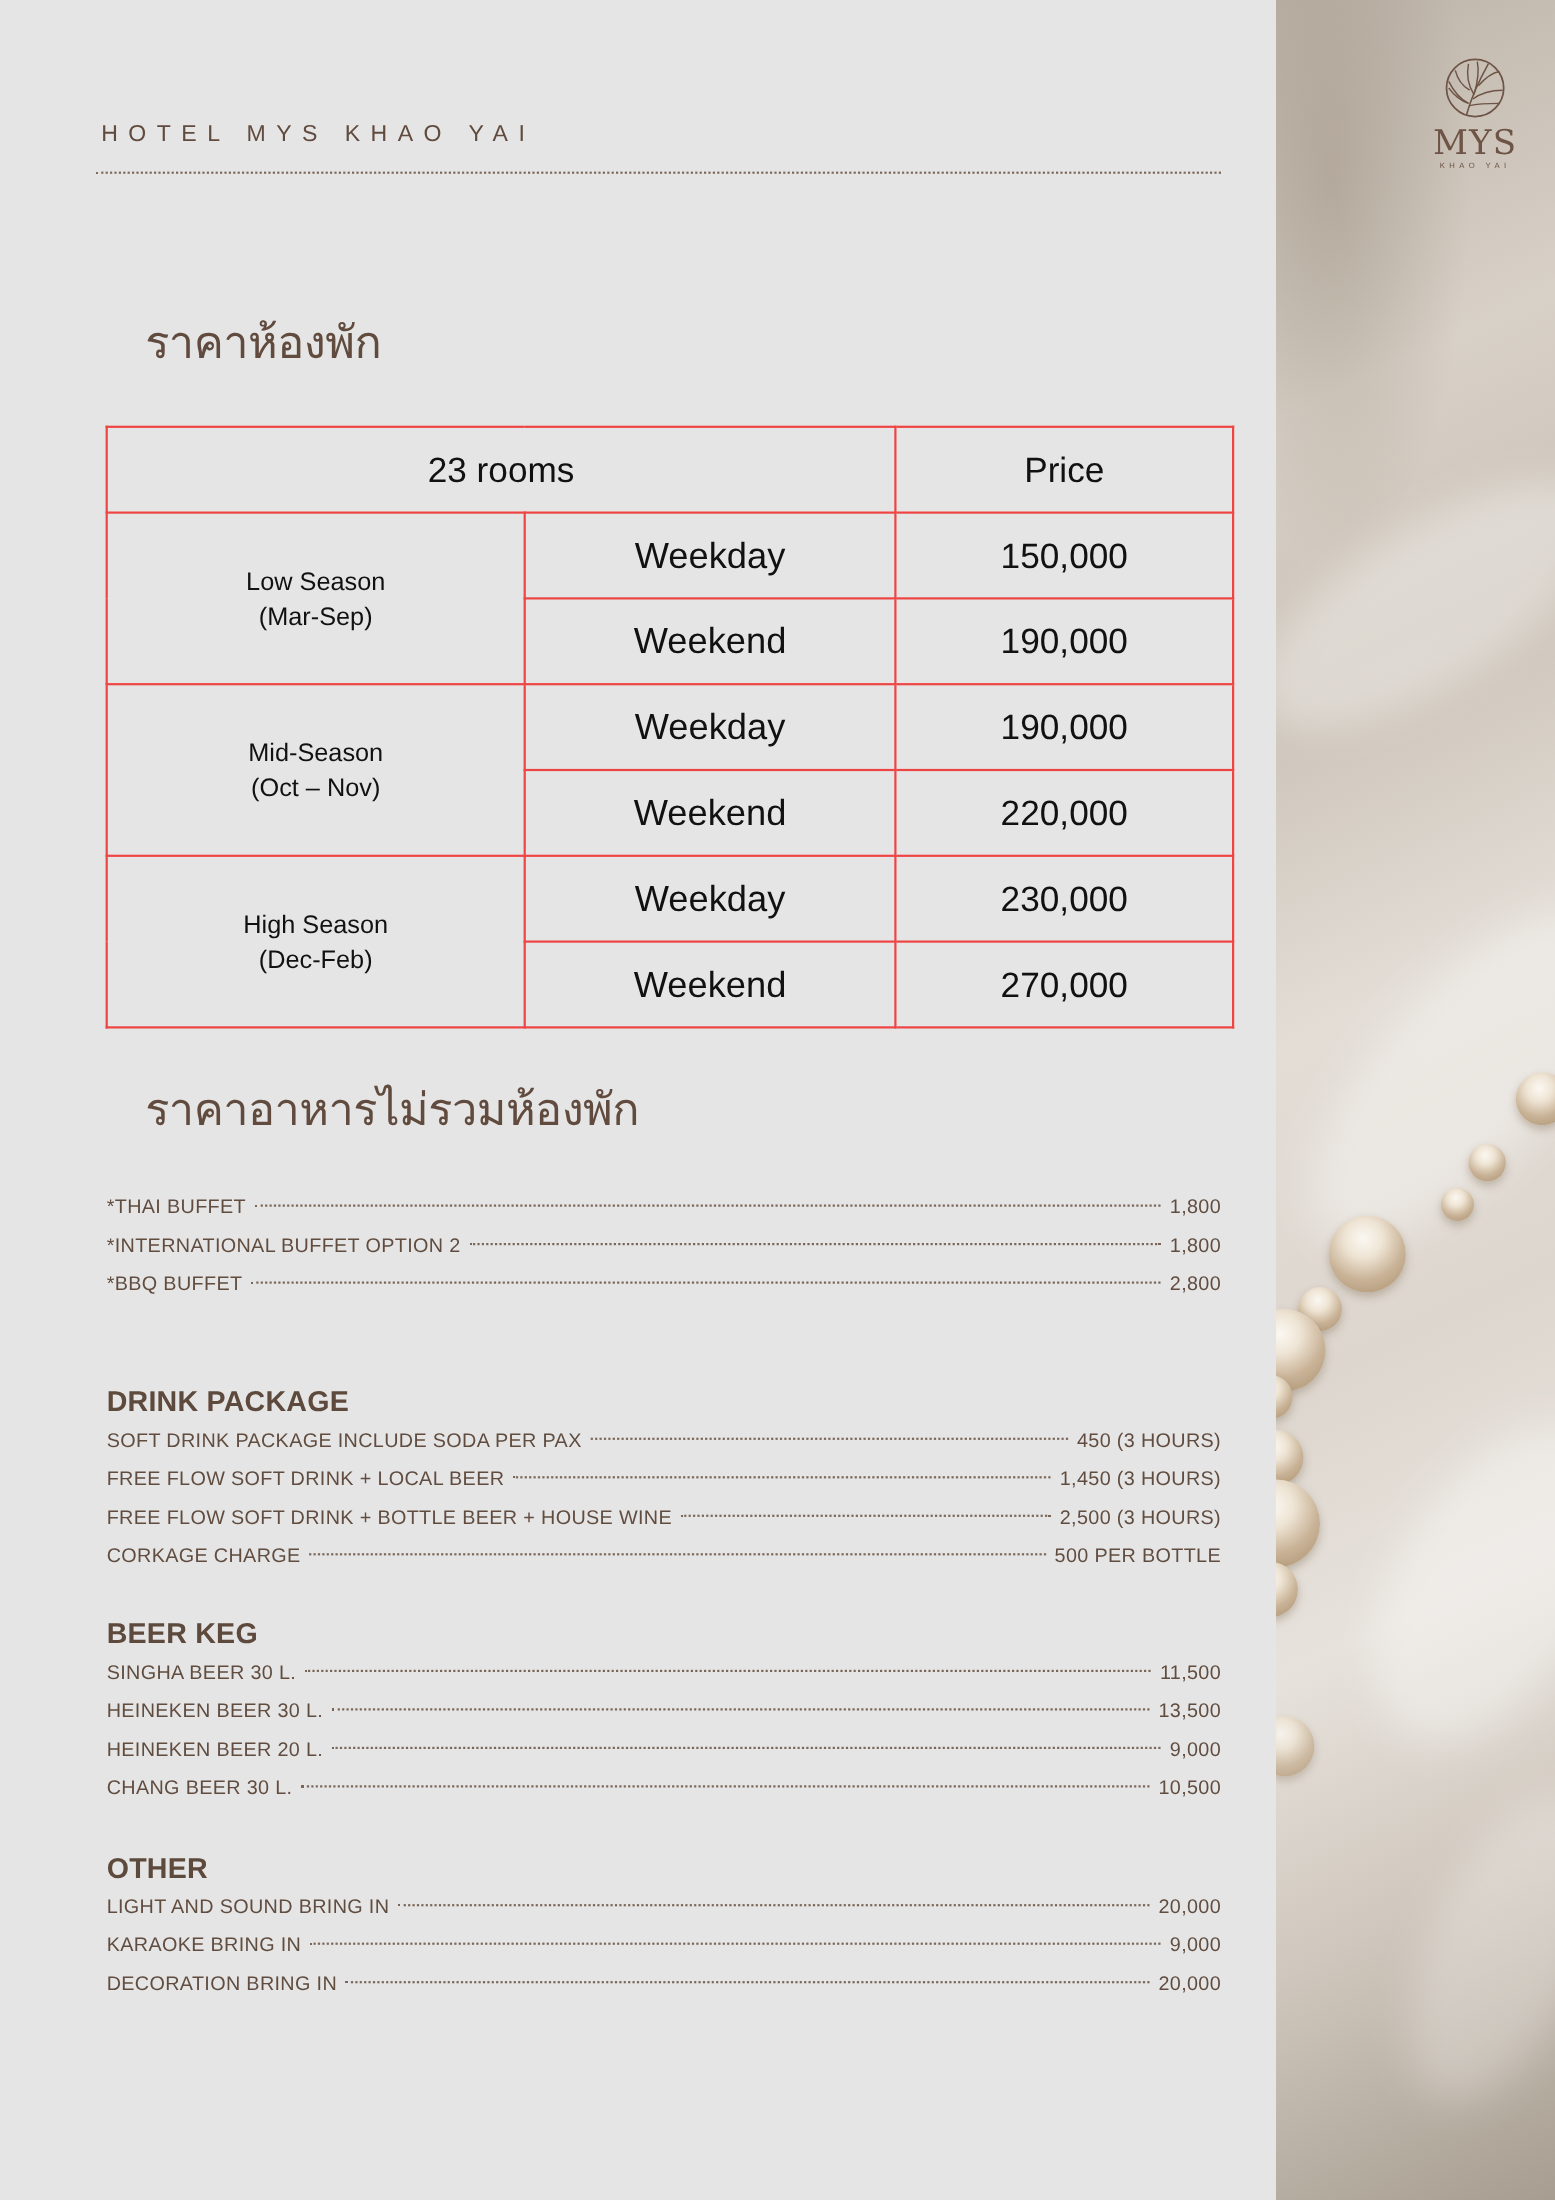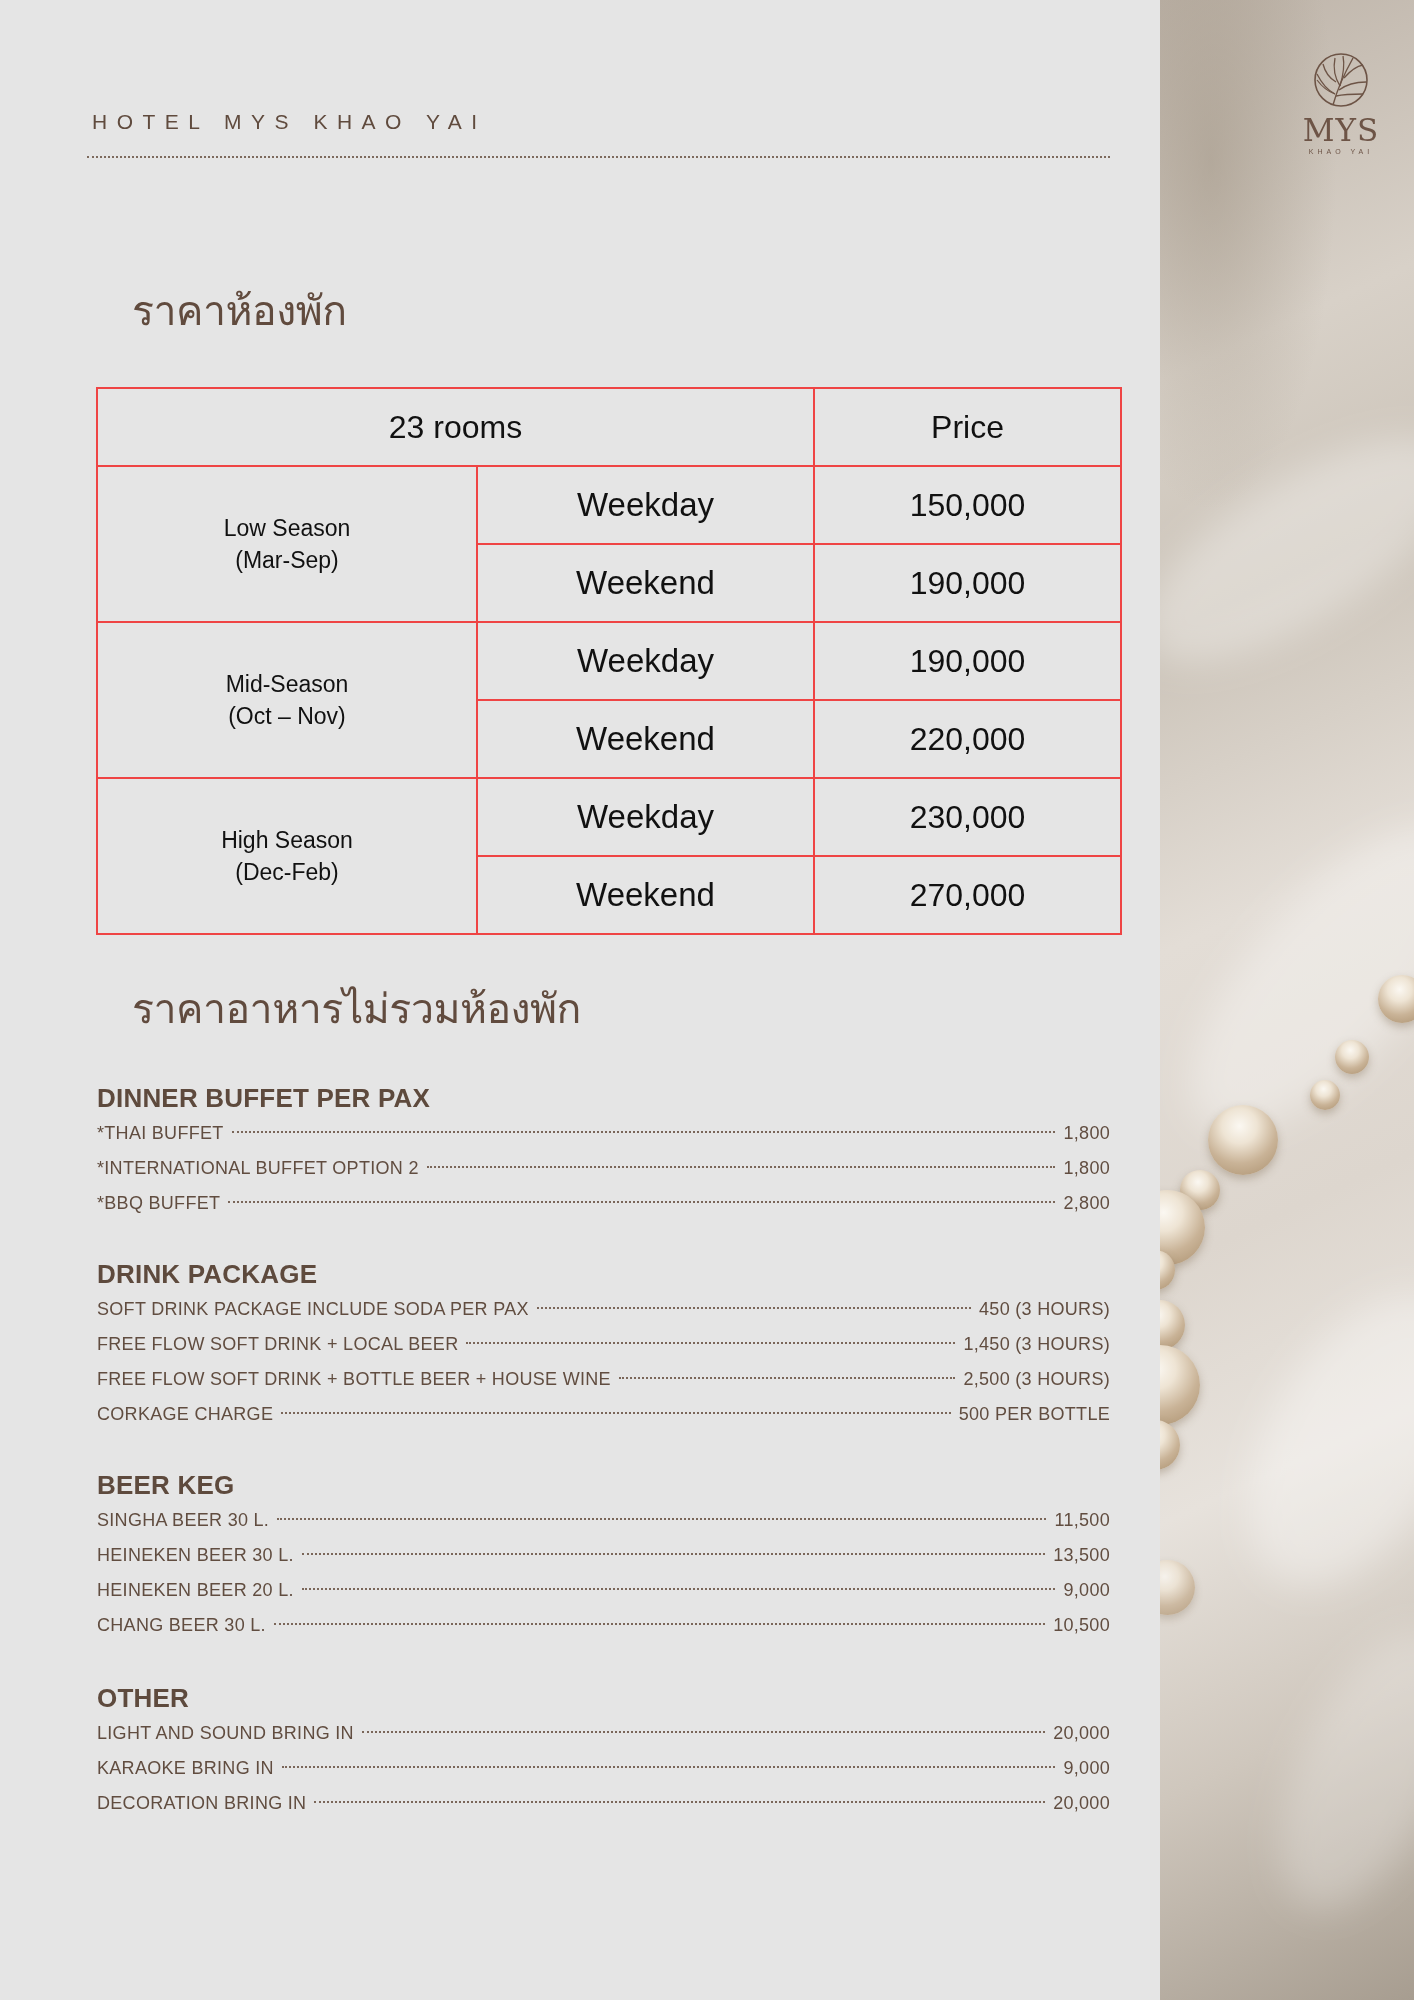--- a/index.html
+++ b/index.html
@@ -145,21 +145,20 @@
     <tr>
       <td class="col-day">Weekend</td>
       <td class="col-price">270,000</td>
     </tr>
   </tbody>
     </table>
 
   <h1 class="thai-title title-food">ราคาอาหารไม่รวมห้องพัก</h1>
 
   <div class="menu" style="top:1080px;">
-    <div class="section-heading">DINNER BUFFET PER PAX</div>
     <div class="menu-line">
       <span class="label">*THAI BUFFET</span>
       <span class="dots"></span>
       <span class="price">1,800</span>
     </div>
     <div class="menu-line">
       <span class="label">*INTERNATIONAL BUFFET OPTION 2</span>
       <span class="dots"></span>
       <span class="price">1,800</span>
     </div>

